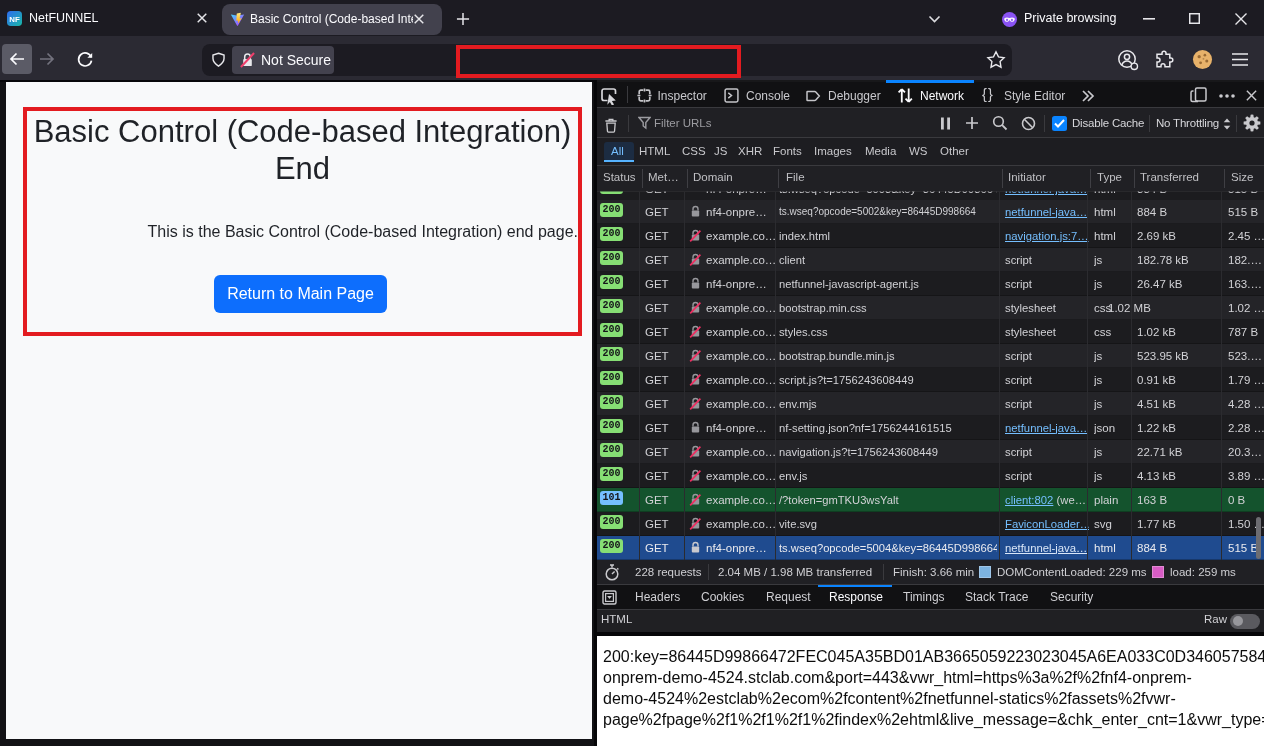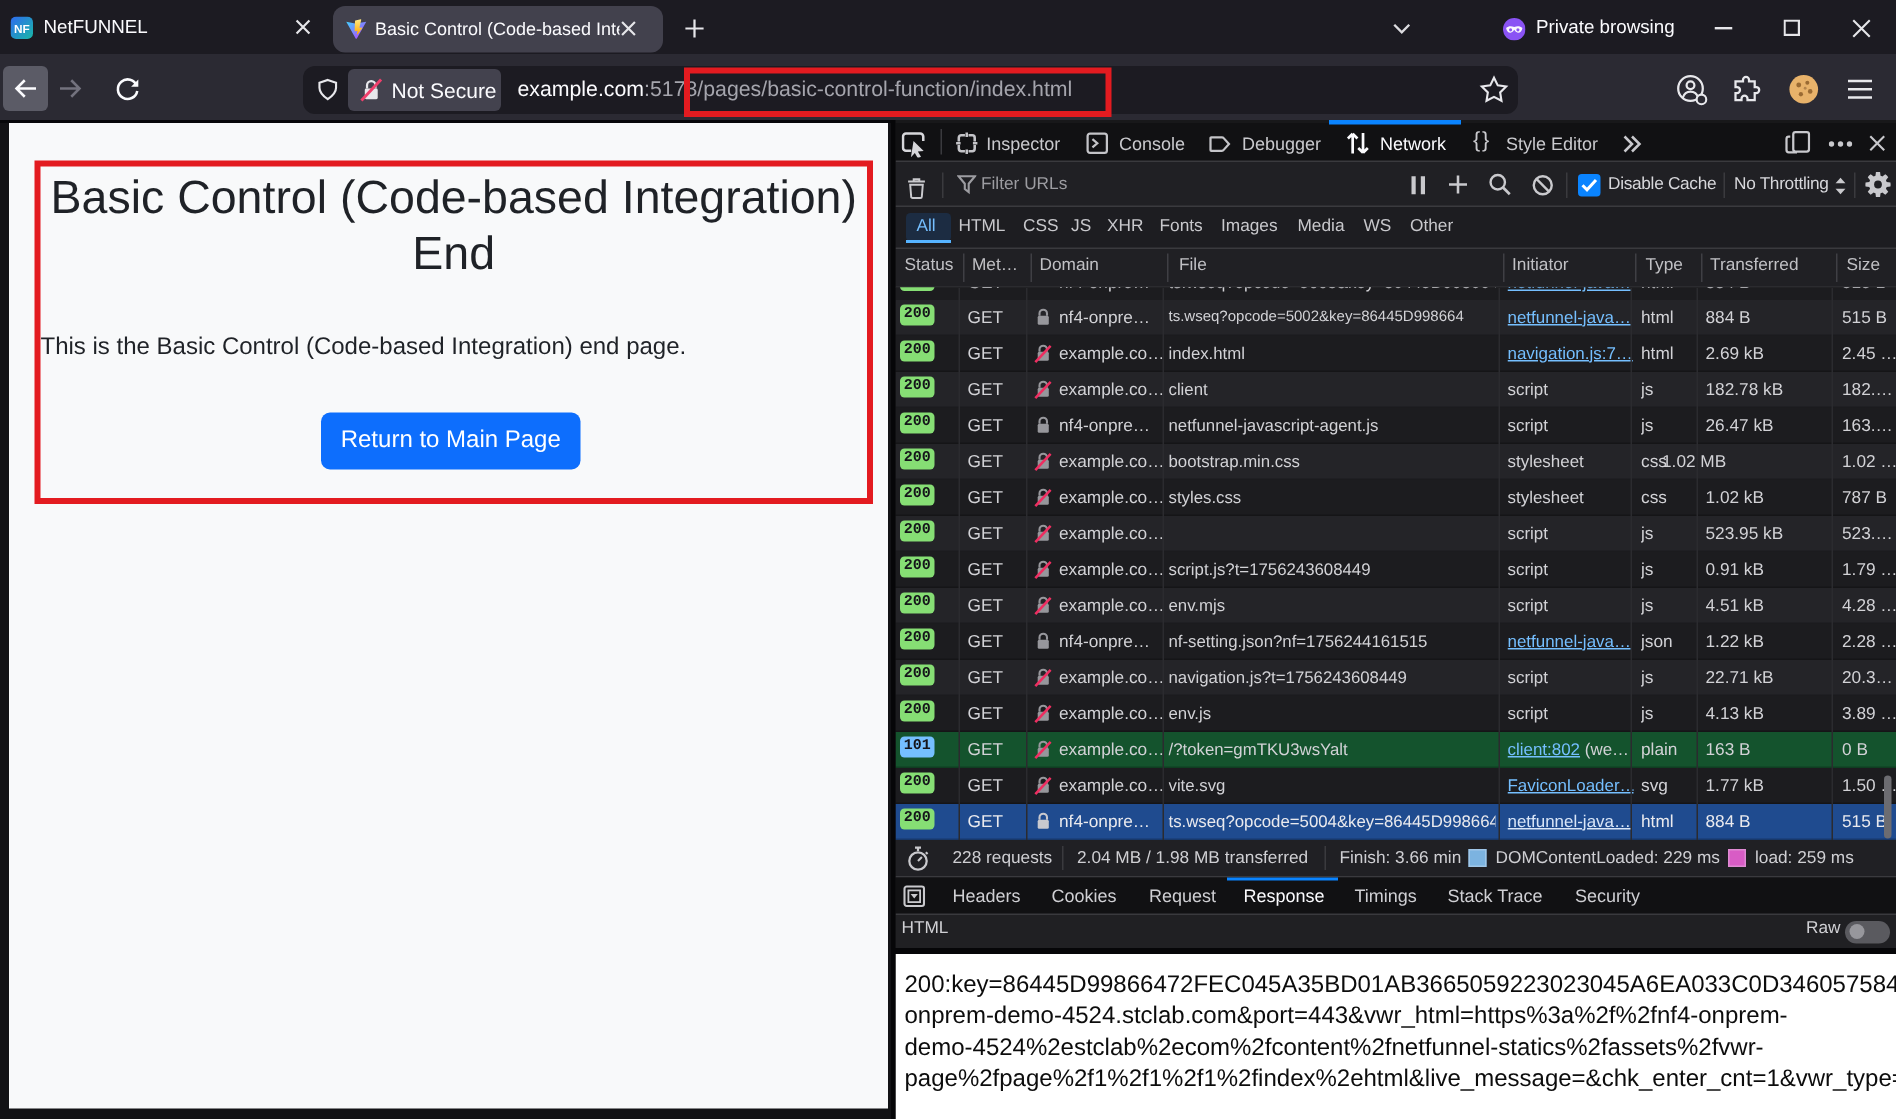--- a/index.html
+++ b/index.html
@@ -89,21 +89,20 @@
   <svg class="abs" style="left:211px;top:16px" width="15" height="16" viewBox="0 0 19 20">
         <path d="M9.5 1.5 l7 2.3 v4.3 c0 4.2 -2.8 6.8 -7 9.7 c-4.2 -2.9 -7 -5.5 -7 -9.7 V3.8 Z" fill="none" stroke="#e8e8ec" stroke-width="1.8"></path>
       </svg>
   <div class="abs" style="left:232px;top:10px;width:102px;height:28px;background:#43424e;border-radius:4px"></div>
   <svg class="abs" style="left:240px;top:16px" width="15" height="16" viewBox="0 0 16 17">
         <path d="M5 7.5 V5.2 a3 3 0 0 1 6 0 V7.5" fill="none" stroke="#e8e8ec" stroke-width="1.6"></path>
         <rect x="3.4" y="7.5" width="9.2" height="7.5" rx="1" fill="#e8e8ec"></rect>
         <line x1="1" y1="16" x2="15" y2="1" stroke="#f03f6c" stroke-width="2.1"></line>
       </svg>
   <div class="abs" style="left:261px;top:16px;font-size:14px;color:#fbfbfe">Not Secure</div>
-  <div class="abs" style="left:345px;top:15.5px;font-size:14.2px;color:#fbfbfe;white-space:nowrap">example.com<span style="color:#a5a5ad">:5173/pages/basic-control-function/index.html</span></div>
   <svg class="abs" style="left:986px;top:14px" width="20" height="20" viewBox="0 0 20 20">
         <path d="M10 1.8 l2.5 5.1 5.6 0.8 -4 3.9 0.9 5.6 -5 -2.6 -5 2.6 0.9 -5.6 -4 -3.9 5.6 -0.8 Z" fill="none" stroke="#e8e8ec" stroke-width="1.4"></path>
       </svg>
   <svg class="abs" style="left:1117px;top:13px" width="22" height="22" viewBox="0 0 22 22">
         <circle cx="10" cy="10" r="8.2" fill="none" stroke="#e8e8ec" stroke-width="1.5"></circle>
         <circle cx="10" cy="7.8" r="2.6" fill="none" stroke="#e8e8ec" stroke-width="1.5"></circle>
         <path d="M4.8 16.2 c1 -3 2.8 -4.1 5.2 -4.1 c2.4 0 4.2 1.1 5.2 4.1" fill="none" stroke="#e8e8ec" stroke-width="1.5"></path>
         <circle cx="17.3" cy="17.3" r="3.2" fill="#2b2a33" stroke="#e8e8ec" stroke-width="1.4"></circle>
       </svg>
   <svg class="abs" style="left:1154px;top:14px" width="20" height="20" viewBox="0 0 20 20">
@@ -123,21 +122,21 @@
 
   <div class="abs" style="left:456px;top:9px;width:285px;height:33px;border:4px solid #e31b20"></div>
 </div>
 
 <div class="abs" style="left:0;top:80px;width:1264px;height:2px;background:#07070a"></div>
 
 <div class="abs" style="left:0;top:82px;width:594px;height:664px;background:#121215">
   <div class="abs" style="left:6px;top:0;width:586px;height:657px;background:#f8f9fa"></div>
   <div class="abs" style="left:23px;top:25px;width:559px;height:229px;border:4px solid #e31b20"></div>
   <div class="abs" style="left:27px;top:30.5px;width:551px;text-align:center;font-size:31px;line-height:37.5px;color:#1f2227">Basic Control (Code-based Integration) End</div>
-  <div class="abs" style="left:27px;top:138px;width:551px;text-align:left;font-size:16px;line-height:24px;color:#1f2227">This is the Basic Control (Code-based Integration) end page.</div>
+  <div class="abs" style="left:27px;top:138px;width:551px;text-align:right;font-size:16px;line-height:24px;color:#1f2227">This is the Basic Control (Code-based Integration) end page.</div>
   <div class="abs" style="left:214px;top:193px;width:173px;height:38px;background:#0d6efd;border-radius:6px;color:#fff;font-size:16px;line-height:38px;text-align:center">Return to Main Page</div>
 </div>
 
 <div class="abs" style="left:594px;top:0;width:670px;height:746px">
   <div class="abs" style="left:0;top:80px;width:670px;height:666px;background:#18181a"></div>
 
   <div class="abs" style="left:3px;top:82px;width:667px;height:26px;background:#111113;border-bottom:1px solid #3a3a3e"></div>
   <div class="abs" style="left:292px;top:80px;width:88px;height:3px;background:#0a84ff"></div>
   <svg class="abs" style="left:7px;top:88px" width="18" height="17" viewBox="0 0 18 17">
         <path d="M12.5 1 H3 a2 2 0 0 0 -2 2 v7.5 a2 2 0 0 0 2 2 h3.5 M12.5 1 a2 2 0 0 1 2 2 v3" fill="none" stroke="#d7d7db" stroke-width="1.7"></path>
@@ -376,20 +375,21 @@
 <div class="bdg" style="background:#86de74">200</div>
 <div class="c" style="left:51px;color:#d2d2d6">GET</div>
 <div style="position:absolute;left:95px;top:5px">
               <svg width="13" height="13" viewBox="0 0 13 13">
                 <path d="M4 5.5 V4 a2.5 2.5 0 0 1 5 0 V5.5" fill="none" stroke="#97979c" stroke-width="1.4"></path>
                 <rect x="2.8" y="5.5" width="7.4" height="6" rx="1" fill="#97979c"></rect>
                 <line x1="1.2" y1="12.4" x2="11.4" y2="1.6" stroke="#ee2e61" stroke-width="1.7"></line>
               </svg>
             </div>
 <div class="c" style="left:112px;width:69px;color:#d2d2d6">example.co…</div>
+<div class="c" style="left:185px;width:218px;font-size:11.2px;color:#d2d2d6">bootstrap.bundle.min.js</div>
 <div class="c" style="left:411px;width:84px;font-size:11.3px"><span style="color:#d2d2d6">script</span></div>
 <div class="c" style="left:500px;color:#d2d2d6">js</div>
 <div class="c" style="left:543px;color:#d2d2d6">523.95 kB</div>
 <div class="c" style="left:634px;width:36px;color:#d2d2d6">523.…</div>
 </div>
 <div style="position:absolute;left:0;top:367.5px;width:670px;height:24px;background:#1c1c1f;box-shadow:0 -1px 0 rgba(0,0,0,.25) inset">
 <div class="bdg" style="background:#86de74">200</div>
 <div class="c" style="left:51px;color:#d2d2d6">GET</div>
 <div style="position:absolute;left:95px;top:5px">
               <svg width="13" height="13" viewBox="0 0 13 13">

